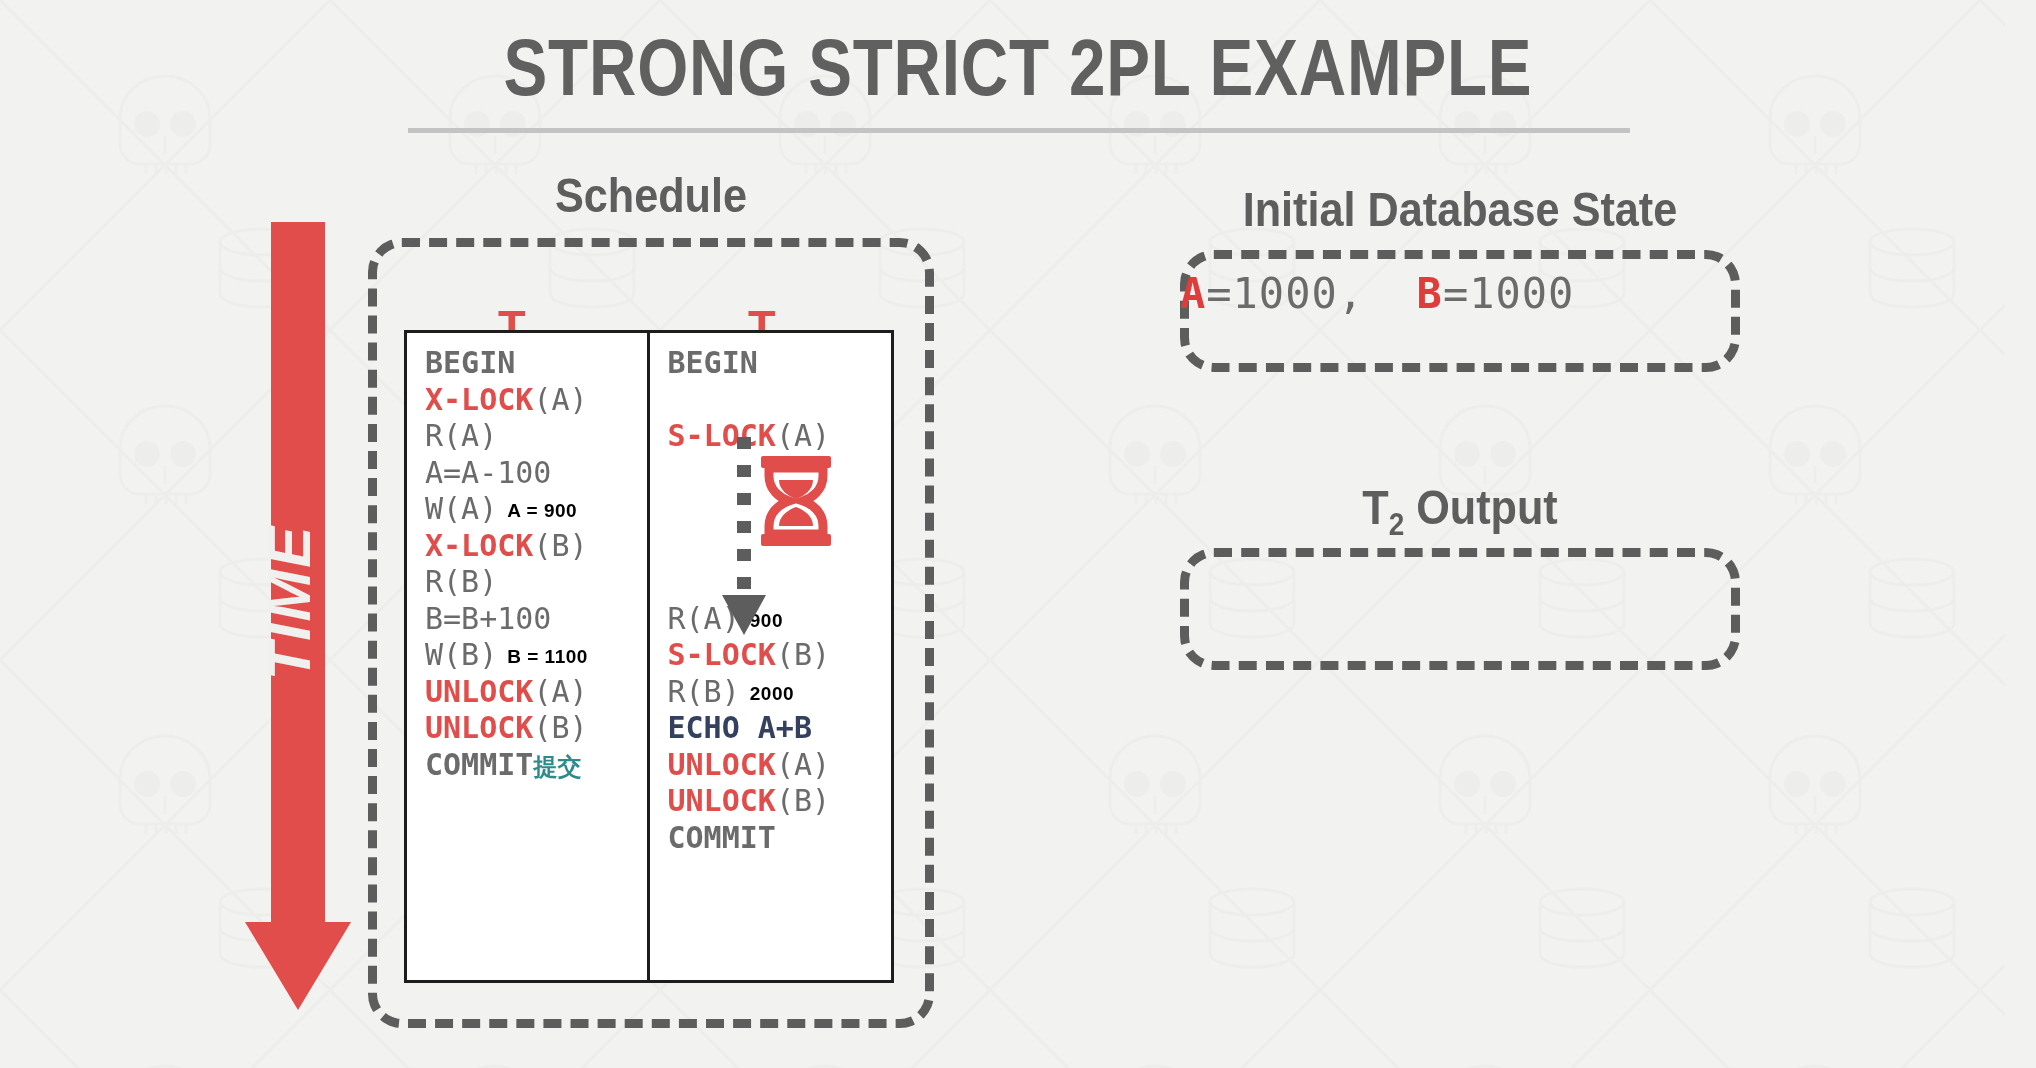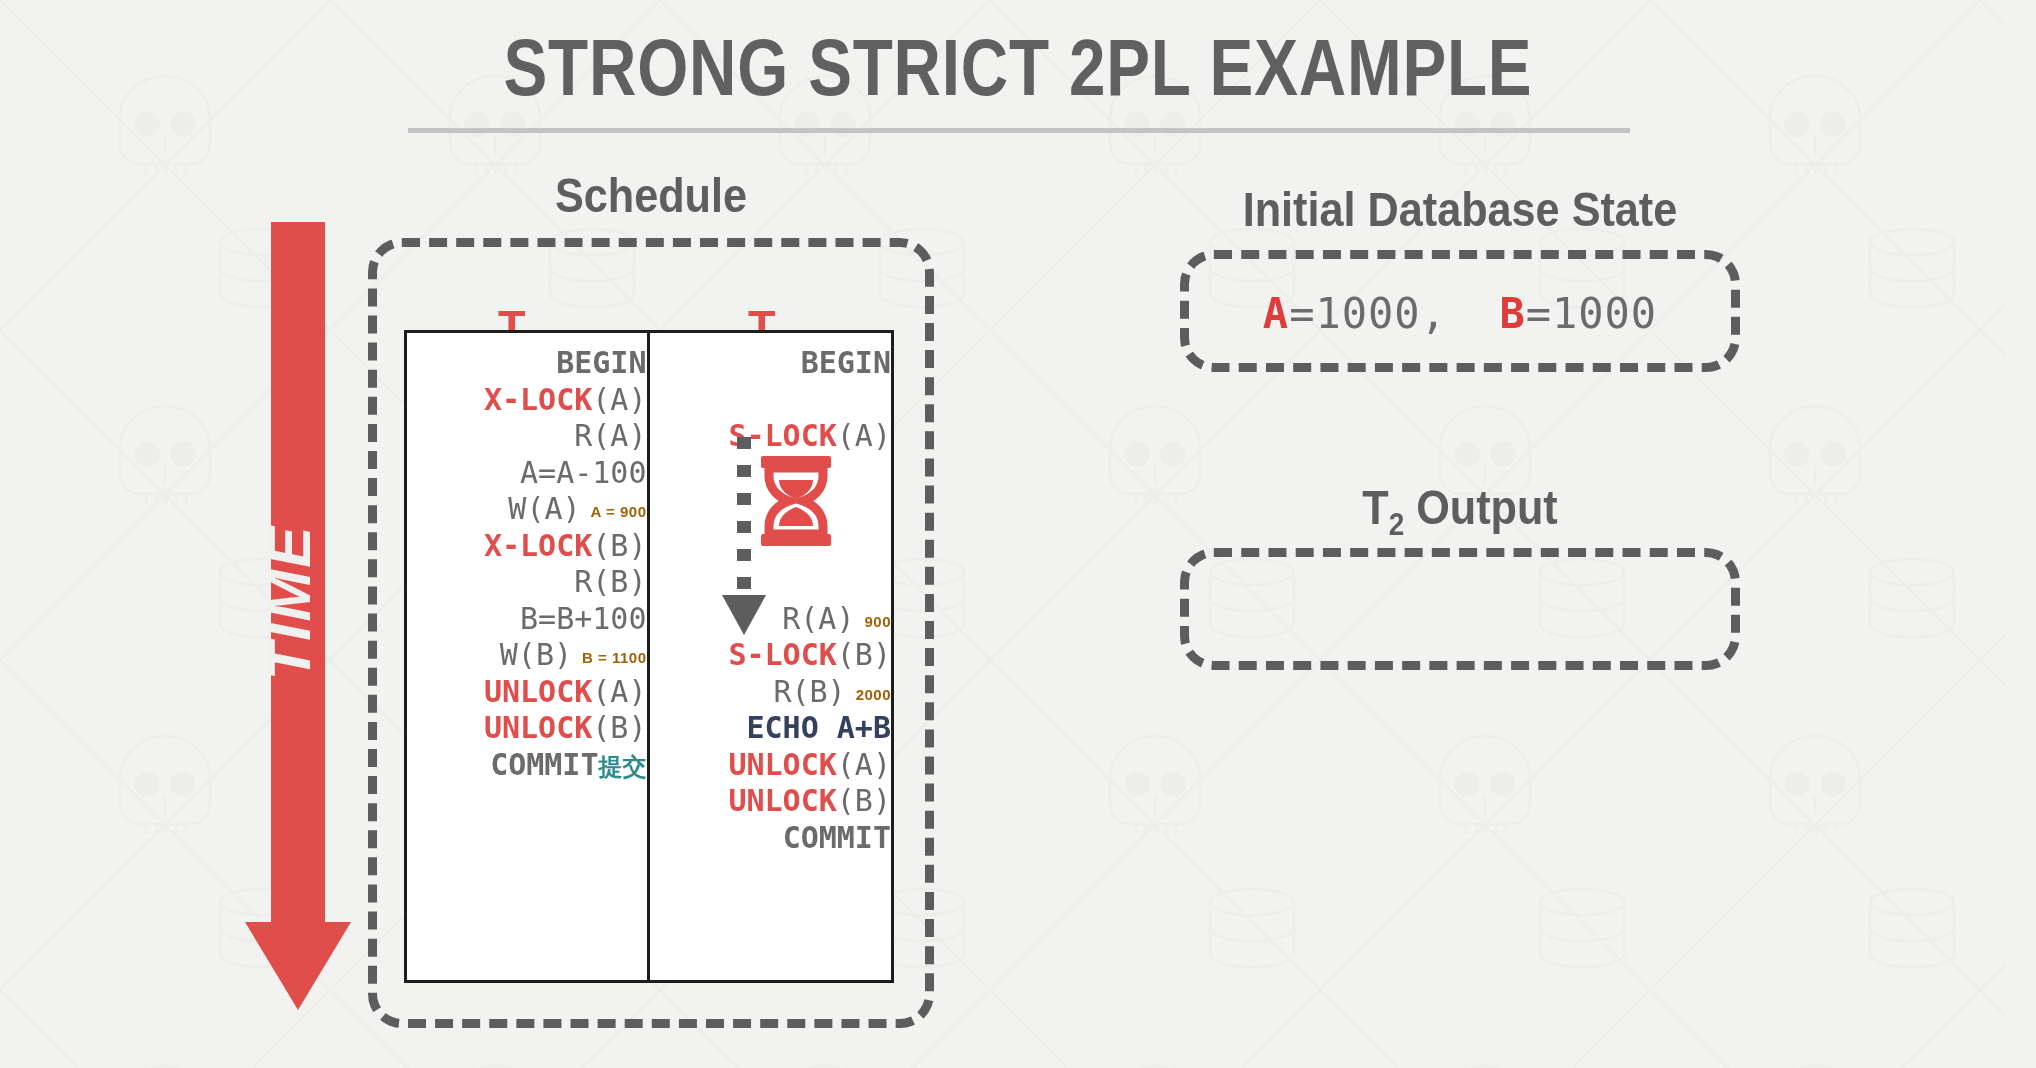--- a/index.html
+++ b/index.html
@@ -98,29 +98,28 @@
   #col-t1{ width:244px; border-right:3px solid #1d1d1d; }
   #col-t2{ width:243px; }
 
   .code-line{
     font-family:"DejaVu Sans Mono", monospace;
     font-size:30px;
     line-height:36.5px;
     color:#6b6b6b;
     white-space:pre;
     height:36.5px;
-    text-align:right;
   }
   .kw{ color:#e04d4a; font-weight:bold; }
   .kw-echo{ color:#33405e; font-weight:bold; }
   .bold-plain{ font-weight:bold; color:#6b6b6b; }
   .note{
     font-family:"Liberation Sans", sans-serif;
-    font-size:15px; font-weight:bold;
-    color:#a16207;
+    font-size:19px; font-weight:bold;
+    color:#000000;
     margin-left:10px;
     vertical-align:2px;
     letter-spacing:.5px;
   }
   .note-cjk{
     font-family:"DejaVu Sans", sans-serif;
     font-size:24px; font-weight:bold;
     color:#2d8b8b;
   }
 
@@ -144,22 +143,22 @@
   
   .panel-value{
     position:absolute;
     font-family:"DejaVu Sans Mono", monospace;
     font-size:42px;
     color:#6b6b6b;
     white-space:pre;
     letter-spacing:1px;
   }
   .panel-value .v{ color:#e03c3c; font-weight:bold; }
-  #initial-value{ left:1180px; top:252px; width:560px; height:122px;
-                  display:flex; align-items:center; justify-content:center; }
+  #initial-value{ left:1180px; top:232px; width:560px; height:122px;
+                  display:flex; align-items:center; justify-content:flex-start; }
   #output-value { left:1180px; top:548px; width:560px; height:122px;
                   display:flex; align-items:center; justify-content:center; }
 
   
   #footer{ position:absolute; left:10px; bottom:10px; }
   .footer-logo{
     display:flex; align-items:center; gap:4px;
     font-size:34px; font-weight:bold; color:#4a4a4a;
     letter-spacing:-1px;
   }

